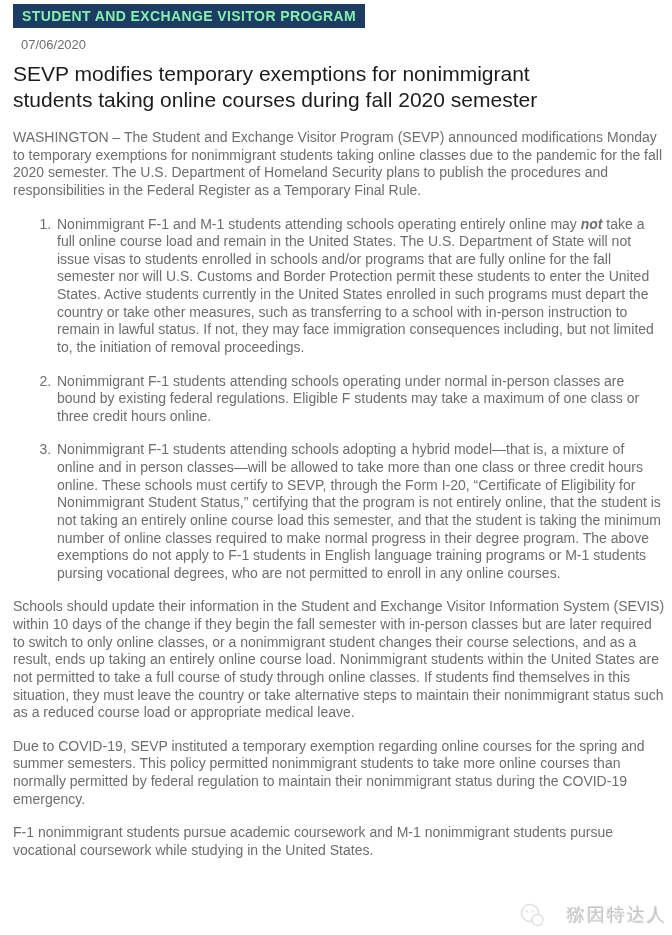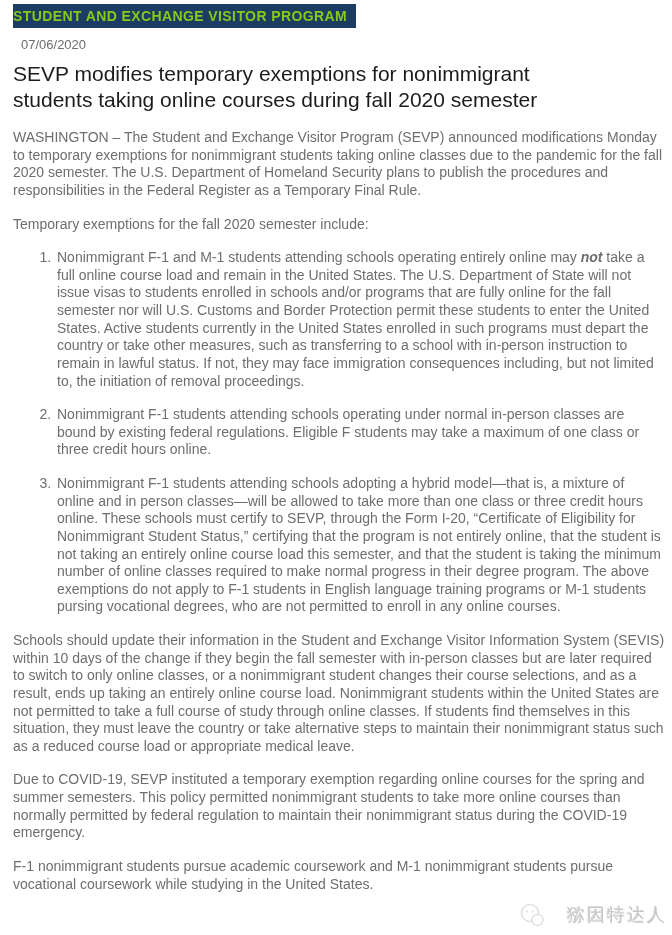--- a/index.html
+++ b/index.html
@@ -16,25 +16,25 @@
     box-sizing: border-box;
     width: 672px;
     height: 935px;
     padding: 4px 7px 6px 13px;
     overflow: hidden;
     background: #ffffff;
   }
   .banner {
     display: inline-block;
     background: #1c3c64;
-    color: #84cc16;
+    color: #86efac;
     font-size: 14px;
     font-weight: 700;
     letter-spacing: 0.4px;
-    padding: 5px 9px 5px 0;
+    padding: 5px 9px 5px 9px;
     line-height: 1;
   }
   .date {
     margin-top: 9px;
     color: #6e6e6e;
     font-size: 13px;
     margin-left: 8px;
   }
   h1.headline {
     margin: 9px 0 15px 0;
@@ -86,21 +86,20 @@
   <div class="banner">
     <span>STUDENT AND EXCHANGE VISITOR PROGRAM</span>
   </div>
 
   <div class="date">07/06/2020</div>
 
   <h1 class="headline">SEVP modifies temporary exemptions for nonimmigrant students taking online courses during fall 2020 semester</h1>
 
   <p class="body-text">WASHINGTON – The Student and Exchange Visitor Program (SEVP) announced modifications Monday to temporary exemptions for nonimmigrant students taking online classes due to the pandemic for the fall 2020 semester. The U.S. Department of Homeland Security plans to publish the procedures and responsibilities in the Federal Register as a Temporary Final Rule.</p>
 
-  <p class="body-text">Temporary exemptions for the fall 2020 semester include:</p>
 
   <ol class="body-list">
     <li><span>Nonimmigrant F-1 and M-1 students attending schools operating entirely online may </span><span class="emph">not</span><span> take a full online course load and remain in the United States. The U.S. Department of State will not issue visas to students enrolled in schools and/or programs that are fully online for the fall semester nor will U.S. Customs and Border Protection permit these students to enter the United States. Active students currently in the United States enrolled in such programs must depart the country or take other measures, such as transferring to a school with in-person instruction to remain in lawful status. If not, they may face immigration consequences including, but not limited to, the initiation of removal proceedings.</span></li>
     <li>Nonimmigrant F-1 students attending schools operating under normal in-person classes are bound by existing federal regulations. Eligible F students may take a maximum of one class or three credit hours online.</li>
     <li>Nonimmigrant F-1 students attending schools adopting a hybrid model—that is, a mixture of online and in person classes—will be allowed to take more than one class or three credit hours online. These schools must certify to SEVP, through the Form I-20, “Certificate of Eligibility for Nonimmigrant Student Status,” certifying that the program is not entirely online, that the student is not taking an entirely online course load this semester, and that the student is taking the minimum number of online classes required to make normal progress in their degree program. The above exemptions do not apply to F-1 students in English language training programs or M-1 students pursing vocational degrees, who are not permitted to enroll in any online courses.</li>
   </ol>
 
   <p class="body-text">Schools should update their information in the Student and Exchange Visitor Information System (SEVIS) within 10 days of the change if they begin the fall semester with in-person classes but are later required to switch to only online classes, or a nonimmigrant student changes their course selections, and as a result, ends up taking an entirely online course load. Nonimmigrant students within the United States are not permitted to take a full course of study through online classes. If students find themselves in this situation, they must leave the country or take alternative steps to maintain their nonimmigrant status such as a reduced course load or appropriate medical leave.</p>
 
   <p class="body-text">Due to COVID-19, SEVP instituted a temporary exemption regarding online courses for the spring and summer semesters. This policy permitted nonimmigrant students to take more online courses than normally permitted by federal regulation to maintain their nonimmigrant status during the COVID-19 emergency.</p>

